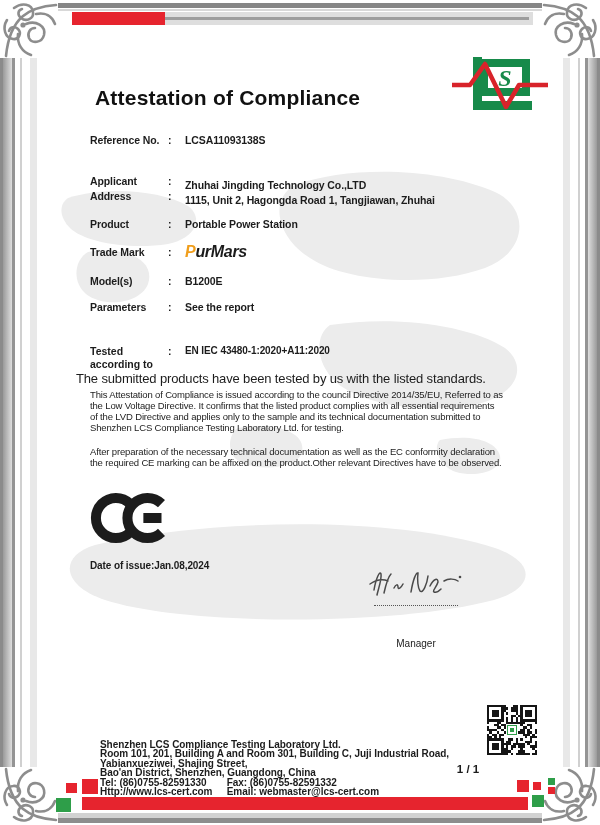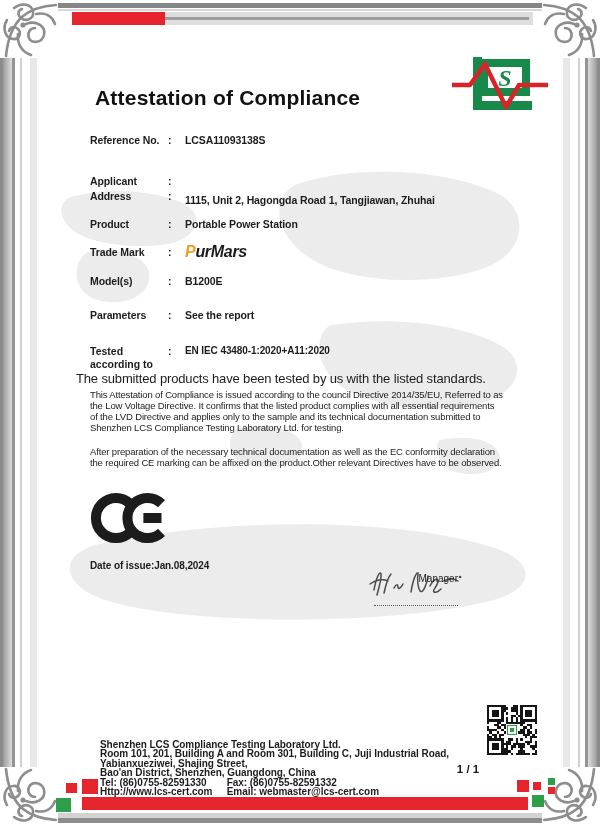--- a/index.html
+++ b/index.html
@@ -35,34 +35,34 @@
   
   .content{position:absolute;inset:0;z-index:3;}
   .lcs-logo{left:450px;top:44px;width:100px;height:80px;}
   .title{left:95px;top:86px;font-size:21px;font-weight:bold;letter-spacing:0.2px;color:#111;white-space:nowrap;}
   .row{position:absolute;left:90px;width:470px;height:16px;font-size:10.5px;font-weight:bold;letter-spacing:-0.1px;}
   .row .lab{position:absolute;left:0;top:0;white-space:nowrap;}
   .row .col{position:absolute;left:78px;top:0;}
   .row .val{position:absolute;left:95px;top:0;white-space:nowrap;}
   .vlow{margin-top:4px;}
   .r1{top:134px;} .r2{top:162px;margin-top:13px;} .r3{top:190px;} .r4{top:218px;}
-  .r5{top:246px;} .r6{top:275px;} .r7{top:301px;margin-top:8px;}
+  .r5{top:246px;} .r6{top:275px;} .r7{top:301px;}
   .pm{font-style:italic;font-weight:bold;font-size:16px;top:-3px !important;letter-spacing:-0.3px;}
   .pm .pm-p{color:#f09e1c;} .pm .pm-rest{color:#1b1b1b;}
   .tested-lab{left:90px;top:345px;font-size:10.5px;font-weight:bold;line-height:12.5px;width:80px;}
   .tested-col{left:168px;top:345px;font-size:10.5px;font-weight:bold;}
   .tested-val{left:185px;top:345px;font-size:10px;font-weight:bold;letter-spacing:-0.1px;white-space:nowrap;}
   .note{left:76px;top:371px;width:420px;font-size:13px;letter-spacing:-0.15px;}
   .para{position:absolute;left:90px;width:414px;font-size:9.5px;line-height:10.9px;letter-spacing:-0.15px;text-align:left;}
   .p1{top:390px;} .p2{top:447px;}
   .ce{left:88px;top:490px;width:84px;height:56px;}
   .date{left:90px;top:560px;font-size:10px;font-weight:bold;letter-spacing:-0.1px;white-space:nowrap;}
   .sig{left:366px;top:564px;width:100px;height:40px;}
   .sig-line{left:374px;top:596px;width:84px;height:9px;border-bottom:1.5px dotted #555;}
-  .manager{left:374px;top:573px;width:84px;text-align:right;font-size:10px;}
+  .manager{left:374px;top:638px;width:84px;text-align:center;font-size:10px;}
   .footer{left:100px;top:740px;font-size:10px;line-height:9.4px;font-weight:600;letter-spacing:-0.05px;width:400px;}
   .footer .company{font-weight:700;}
   .fc1{display:inline-block;width:124px;}
   .pageno{left:442px;top:763px;width:52px;text-align:center;font-size:11.5px;font-weight:bold;}
   .qr{left:487px;top:705px;width:50px;height:50px;}
   
   .sq{position:absolute;}
   .red{background:#e6242e;} .green{background:#2e9e49;}
   .b-bar{left:82px;top:797px;width:446px;height:13px;}
   .bsl1{left:66px;top:783px;width:11px;height:10px;}
@@ -180,20 +180,21 @@
     <div class="abs title">Attestation of Compliance</div>
 
     <div class="row r1">
       <span class="lab">Reference No.</span>
       <span class="col">:</span>
       <span class="val">LCSA11093138S</span>
     </div>
     <div class="row r2">
       <span class="lab">Applicant</span>
       <span class="col">:</span>
+      <span class="val vlow">Zhuhai Jingding Technology Co.,LTD</span>
     </div>
     <div class="row r3">
       <span class="lab">Address</span>
       <span class="col">:</span>
       <span class="val vlow">1115, Unit 2, Hagongda Road 1, Tangjiawan, Zhuhai</span>
     </div>
     <div class="row r4">
       <span class="lab">Product</span>
       <span class="col">:</span>
       <span class="val">Portable Power Station</span>

